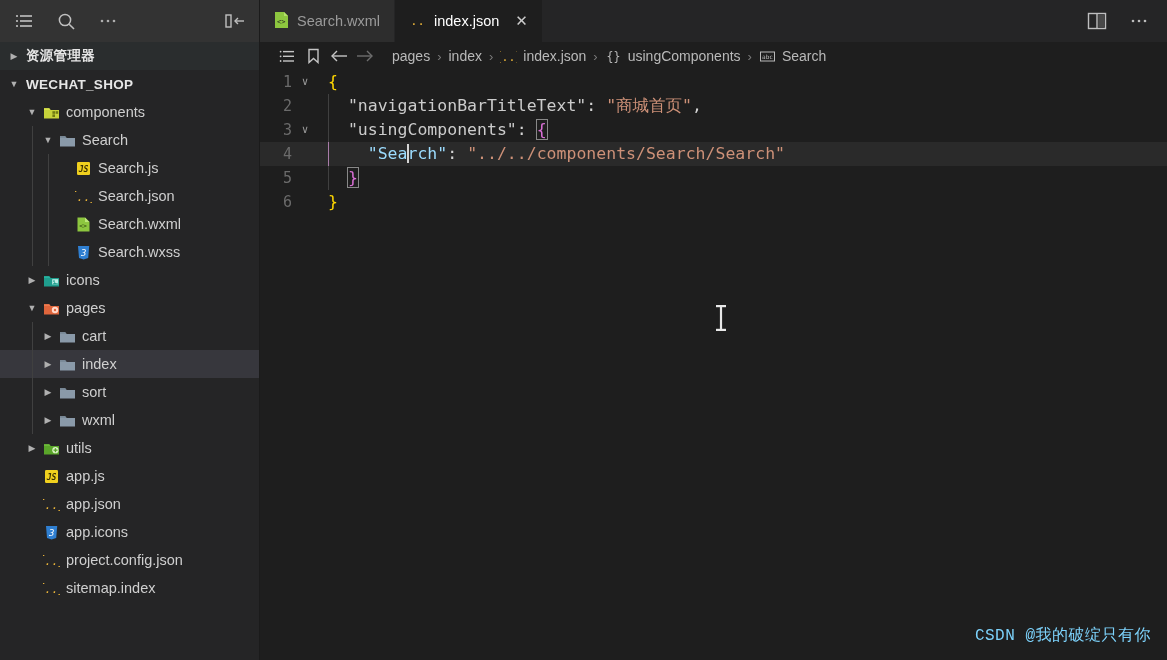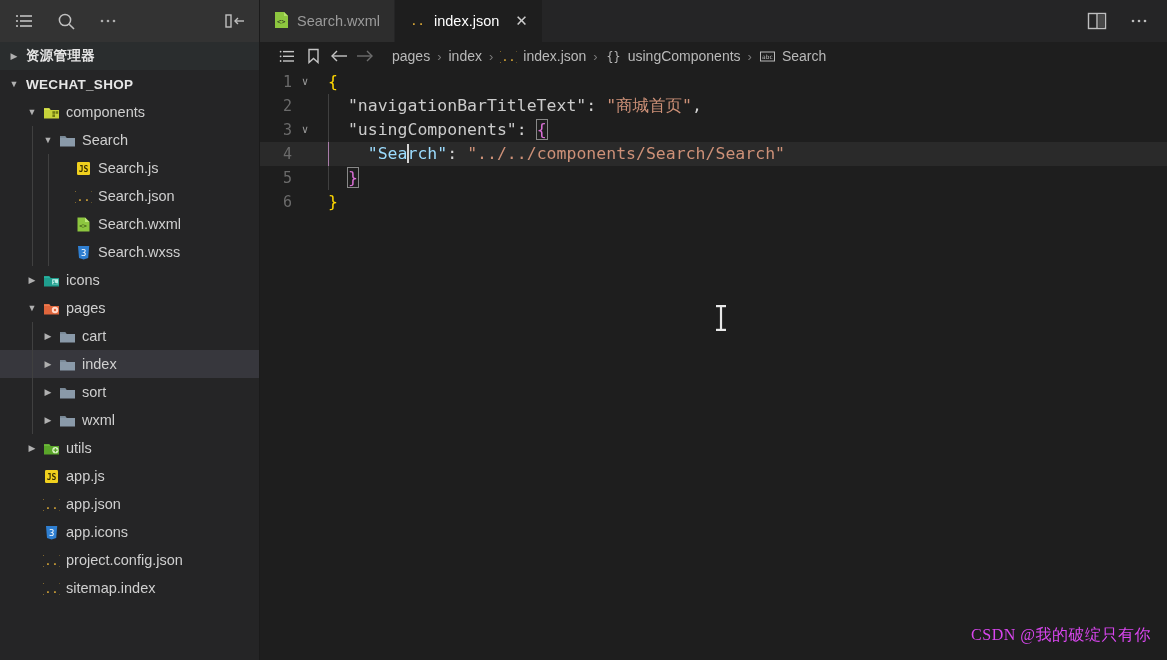--- a/index.html
+++ b/index.html
@@ -44,21 +44,21 @@
     color: #cfcfcf; white-space: nowrap; position: relative;
   }
   .row.section { font-weight: bold; color: #e6e6e6; font-size: 13.5px; letter-spacing: .3px; }
   .row.hl { background: #2a2d2e; }
   .row.hl-sel { background: #37373d; }
   .twisty {
     width: 16px; display: inline-flex; justify-content: center;
     color: #b0b0b0; font-size: 9px; flex: 0 0 16px;
   }
   .twisty.none { visibility: hidden; }
-  .ficon { width: 22px; flex: 0 0 22px; display: inline-flex; align-items: flex-end; justify-content: center; }
+  .ficon { width: 22px; flex: 0 0 22px; display: inline-flex; align-items: flex-end; justify-content: center; font-style: italic; }
   .label { padding-left: 4px; }
   .indent-line {
     position: absolute; top: 0; bottom: 0; width: 1px; background: #404040;
   }
 
   
   #main { flex: 1; height: 660px; display: flex; flex-direction: column; background: #1e1e1e; min-width: 0; }
   .tabsbar {
     height: 42px; background: #252526; display: flex; align-items: stretch;
     flex: 0 0 42px;
@@ -118,22 +118,22 @@
     position: absolute; width: 1px; background: #404040; left: 0; top: 0; height: 24px;
   }
   .brkt-box { outline: 1px solid #888888; }
 
   .mouse-ibeam {
     position: absolute; left: 455px; top: 234px;
     width: 12px; height: 28px; pointer-events: none;
   }
   .watermark {
     position: absolute; right: 16px; bottom: 14px;
-    color: #d946ef; font-size: 16px; letter-spacing: .5px;
-    font-family: Liberation Serif, serif;
+    color: #7dd3fc; font-size: 16px; letter-spacing: .5px;
+    font-family: Liberation Mono, monospace;
   }
 </style>
 </head>
 <body>
 
 <div id="app">
 
   <div id="sidebar">
 
     <div class="side-titlebar">

